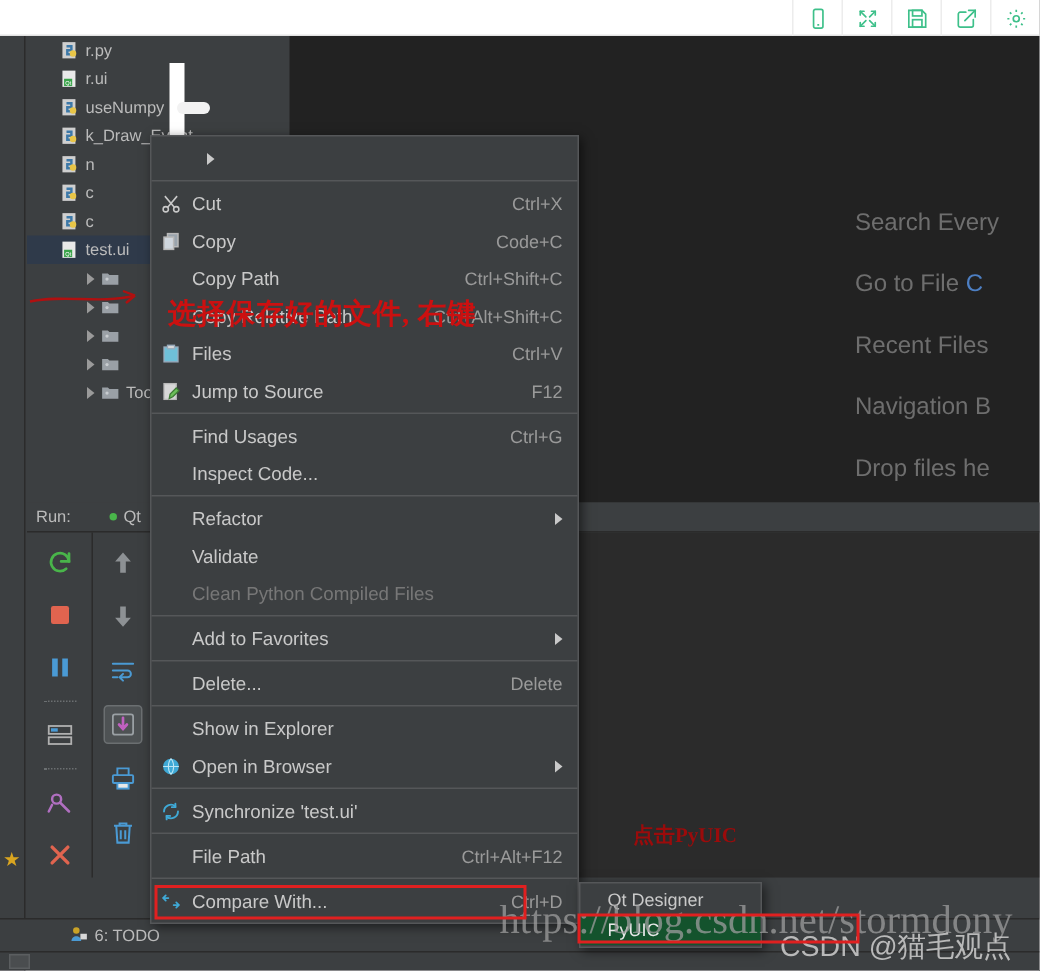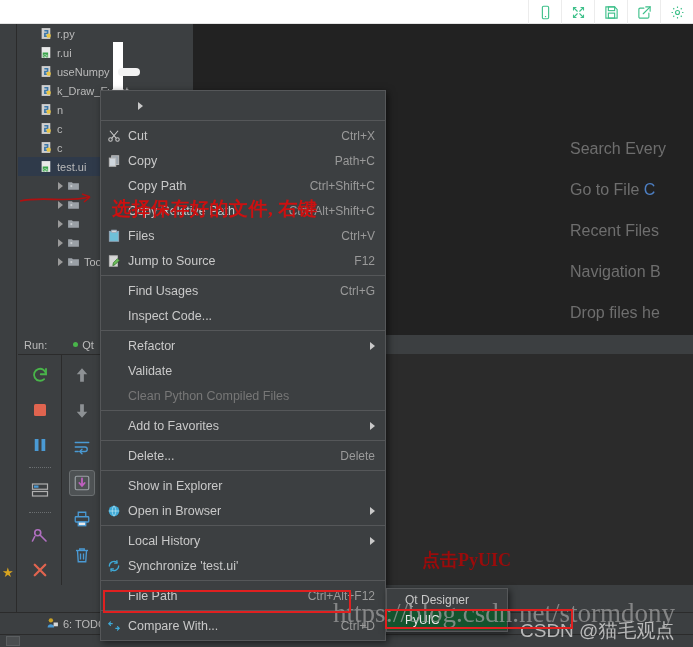--- a/index.html
+++ b/index.html
@@ -209,21 +209,21 @@
 
   
   .ann {
     position: absolute; color: #c00000; z-index: 60;
     font-family: "Liberation Serif", serif; font-weight: bold;
     white-space: nowrap;
     text-align: center;
   }
   .ann-cn1 { left: 112px; top: 196px; font-size: 19px; letter-spacing: .5px;
              color: #cc1010; }
-  .ann-cn2 { left: 422px; top: 548px; font-size: 18px; color: #9b0b0b; }
+  .ann-cn2 { left: 422px; top: 548px; font-size: 14px; color: #9b0b0b; }
   .red-box {
     position: absolute; border: 2px solid #e02020; z-index: 55;
   }
   .red-line {
     position: absolute; z-index: 55;
   }
   .watermark-url {
     position: absolute; left: 333px; top: 598px;
     font-family: "Liberation Serif", serif;
     font-size: 27px; color: #9d9d9d; opacity: .75;
@@ -548,21 +548,21 @@
         <span class="mi-shortcut">Ctrl+X</span>
       </div>
       <div class="mi">
         <span class="mi-icon">
           <svg width="14" height="14" viewBox="0 0 24 24" fill="none" stroke="#b9b9b9" stroke-width="1.7">
             <rect x="8" y="3" width="12" height="15" fill="#9aa4ad"></rect>
             <rect x="4" y="7" width="11" height="14" fill="#cfd6dd"></rect>
           </svg>
         </span>
         <span class="mi-label">Copy</span>
-        <span class="mi-shortcut">Path+C</span>
+        <span class="mi-shortcut">Code+C</span>
       </div>
       <div class="mi">
         <span class="mi-icon"></span>
         <span class="mi-label">Copy Path</span>
         <span class="mi-shortcut">Ctrl+Shift+C</span>
       </div>
       <div class="mi">
         <span class="mi-icon"></span>
         <span class="mi-label">Copy Relative Path</span>
         <span class="mi-shortcut">Ctrl+Alt+Shift+C</span>
@@ -632,25 +632,20 @@
         <span class="mi-icon">
           <svg width="14" height="14" viewBox="0 0 24 24">
             <circle cx="12" cy="12" r="9" fill="#3fa9d6"></circle>
             <path d="M3 12h18M12 3c4 4.5 4 13.5 0 18M12 3c-4 4.5-4 13.5 0 18" stroke="#bde6f5" fill="none" stroke-width="1.2"></path>
           </svg>
         </span>
         <span class="mi-label">Open in Browser</span>
         <span class="mi-arrow"></span>
       </div>
       <div class="mi-sep"></div>
-      <div class="mi">
-        <span class="mi-icon"></span>
-        <span class="mi-label">Local History</span>
-        <span class="mi-arrow"></span>
-      </div>
       <div class="mi">
         <span class="mi-icon">
           <svg width="14" height="14" viewBox="0 0 24 24" fill="none" stroke="#3fa9d6" stroke-width="2.2" stroke-linecap="round">
             <path d="M20 12a8 8 0 0 1-13 6"></path>
             <path d="M4 12a8 8 0 0 1 13-6"></path>
             <path d="M17 3v4h-4M7 21v-4h4"></path>
           </svg>
         </span>
         <span class="mi-label">Synchronize 'test.ui'</span>
       </div>

